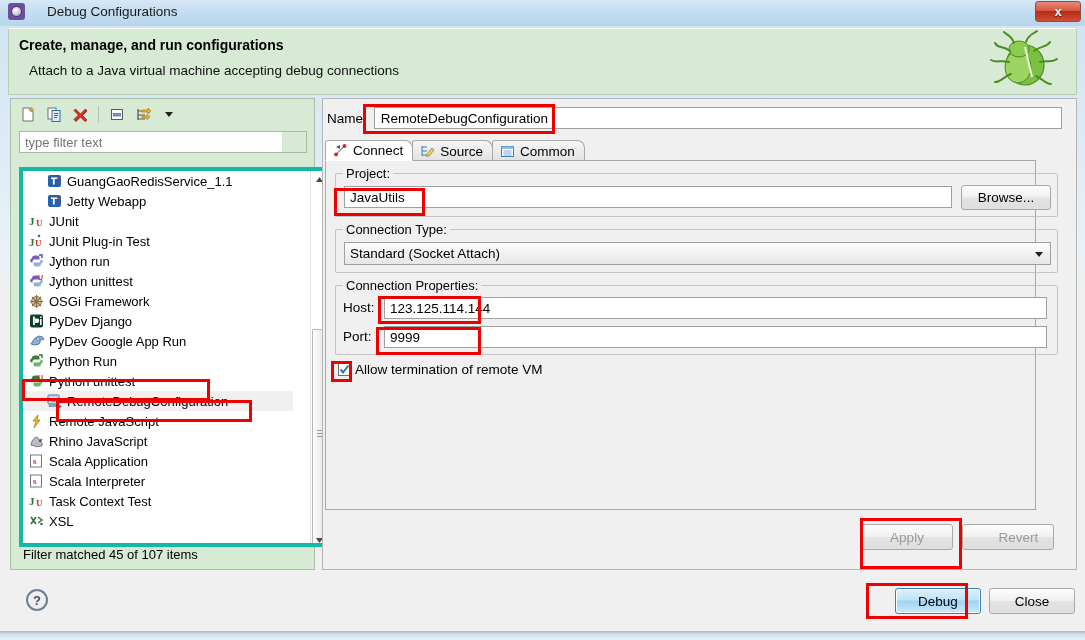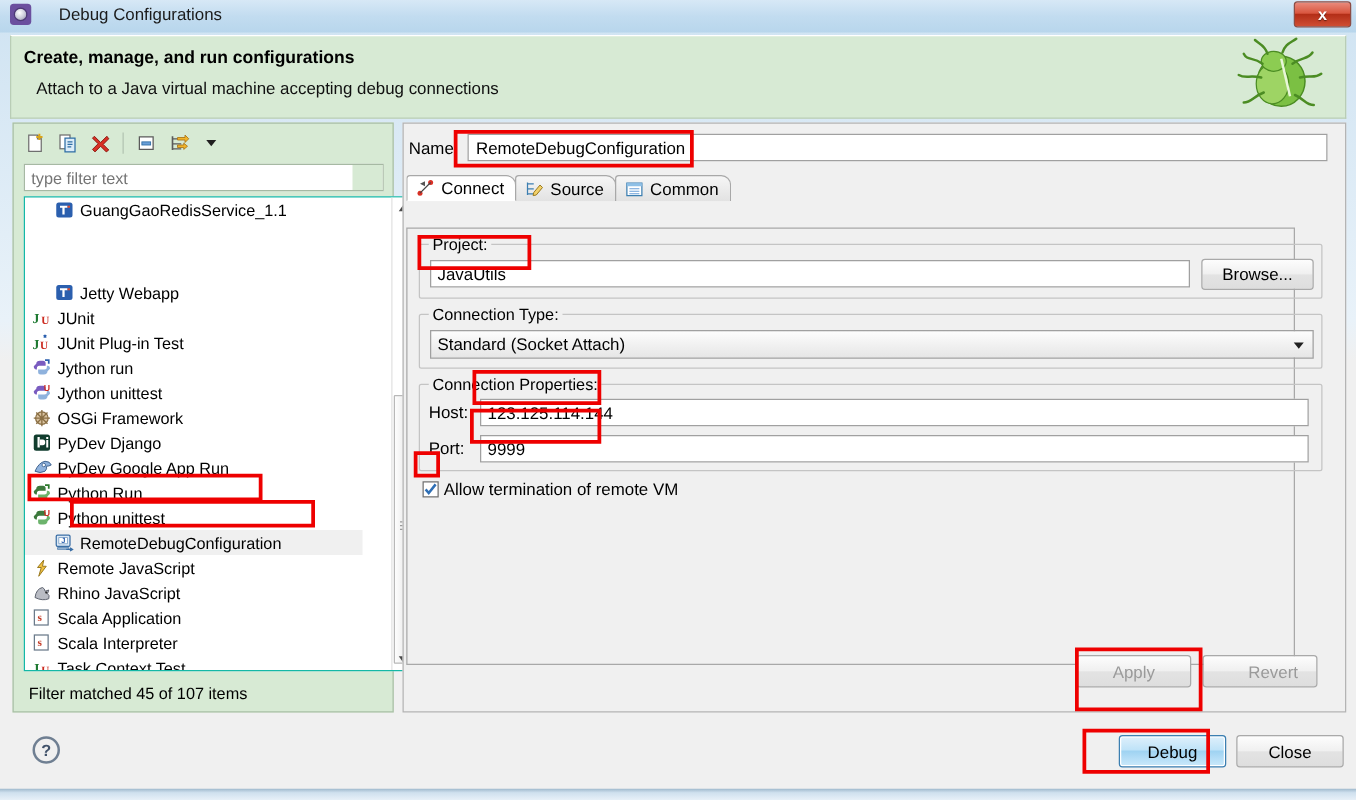--- a/index.html
+++ b/index.html
@@ -106,24 +106,24 @@
     flex: 1;
     border: 0; outline: 0;
     background: transparent;
     font-family: "Liberation Sans", sans-serif;
     font-size: 13px;
     color: #6f6f6f;
     padding-left: 5px;
   }
   #filter-clear { width: 24px; height: 20px; background: #d7ead4; }
   #tree-wrap {
-    position: absolute; left: 8px; top: 58px;
+    position: absolute; left: 8px; top: 68px;
     width: 312px; height: 380px;
     background: #ffffff;
-    border: 1px solid #14b8a6;
+    border: 4px solid #14b8a6;
     overflow: hidden;
   }
   #tree {
     position: absolute; left: 0; top: 0;
     width: 270px; height: 378px;
   }
   .tree-row {
     height: 20px;
     display: flex; align-items: center;
     padding-left: 5px;
@@ -210,21 +210,20 @@
   .tab.active {
     background: #ffffff;
     border-bottom: 1px solid #ffffff;
     position: relative; z-index: 3;
   }
   #tab-body {
     position: absolute; left: 2px; top: 61px;
     width: 711px; height: 350px;
     background: #f0f0f0;
     border: 1px solid #a8a8a8;
-    margin-top: 22px;
   }
   .group {
     position: absolute;
     border: 1px solid #c4c4c4;
     border-radius: 2px;
   }
   .group-title {
     position: absolute;
     top: -8px; left: 7px;
     background: #f0f0f0;
@@ -395,21 +394,21 @@
           <div class="tree-row" style="padding-left: 23px;">
             <span class="ticon">
               <svg width="15" height="14" viewBox="0 0 15 14">
                 <rect x="1" y="1" width="13" height="12" rx="2" fill="#2b5fae"></rect>
                 <path d="M4 3.5 h6 v1.6 h-2.3 v5.4 h-1.8 v-5.4 h-1.9 z" fill="#ffffff"></path>
                 <path d="M10 3.5 h2 v1.6 h-2 z" fill="#e04a2f"></path>
               </svg>
             </span>
             <span class="tree-label">GuangGaoRedisService_1.1</span>
           </div>
-          <div class="tree-row" style="padding-left: 23px; margin-top: 46px;">
+          <div class="tree-row" style="padding-left: 23px;">
             <span class="ticon">
               <svg width="15" height="14" viewBox="0 0 15 14">
                 <rect x="1" y="1" width="13" height="12" rx="2" fill="#2b5fae"></rect>
                 <path d="M4 3.5 h6 v1.6 h-2.3 v5.4 h-1.8 v-5.4 h-1.9 z" fill="#ffffff"></path>
                 <path d="M10 3.5 h2 v1.6 h-2 z" fill="#e04a2f"></path>
               </svg>
             </span>
             <span class="tree-label">Jetty Webapp</span>
           </div>
           <div class="tree-row" style="padding-left: 5px;">

